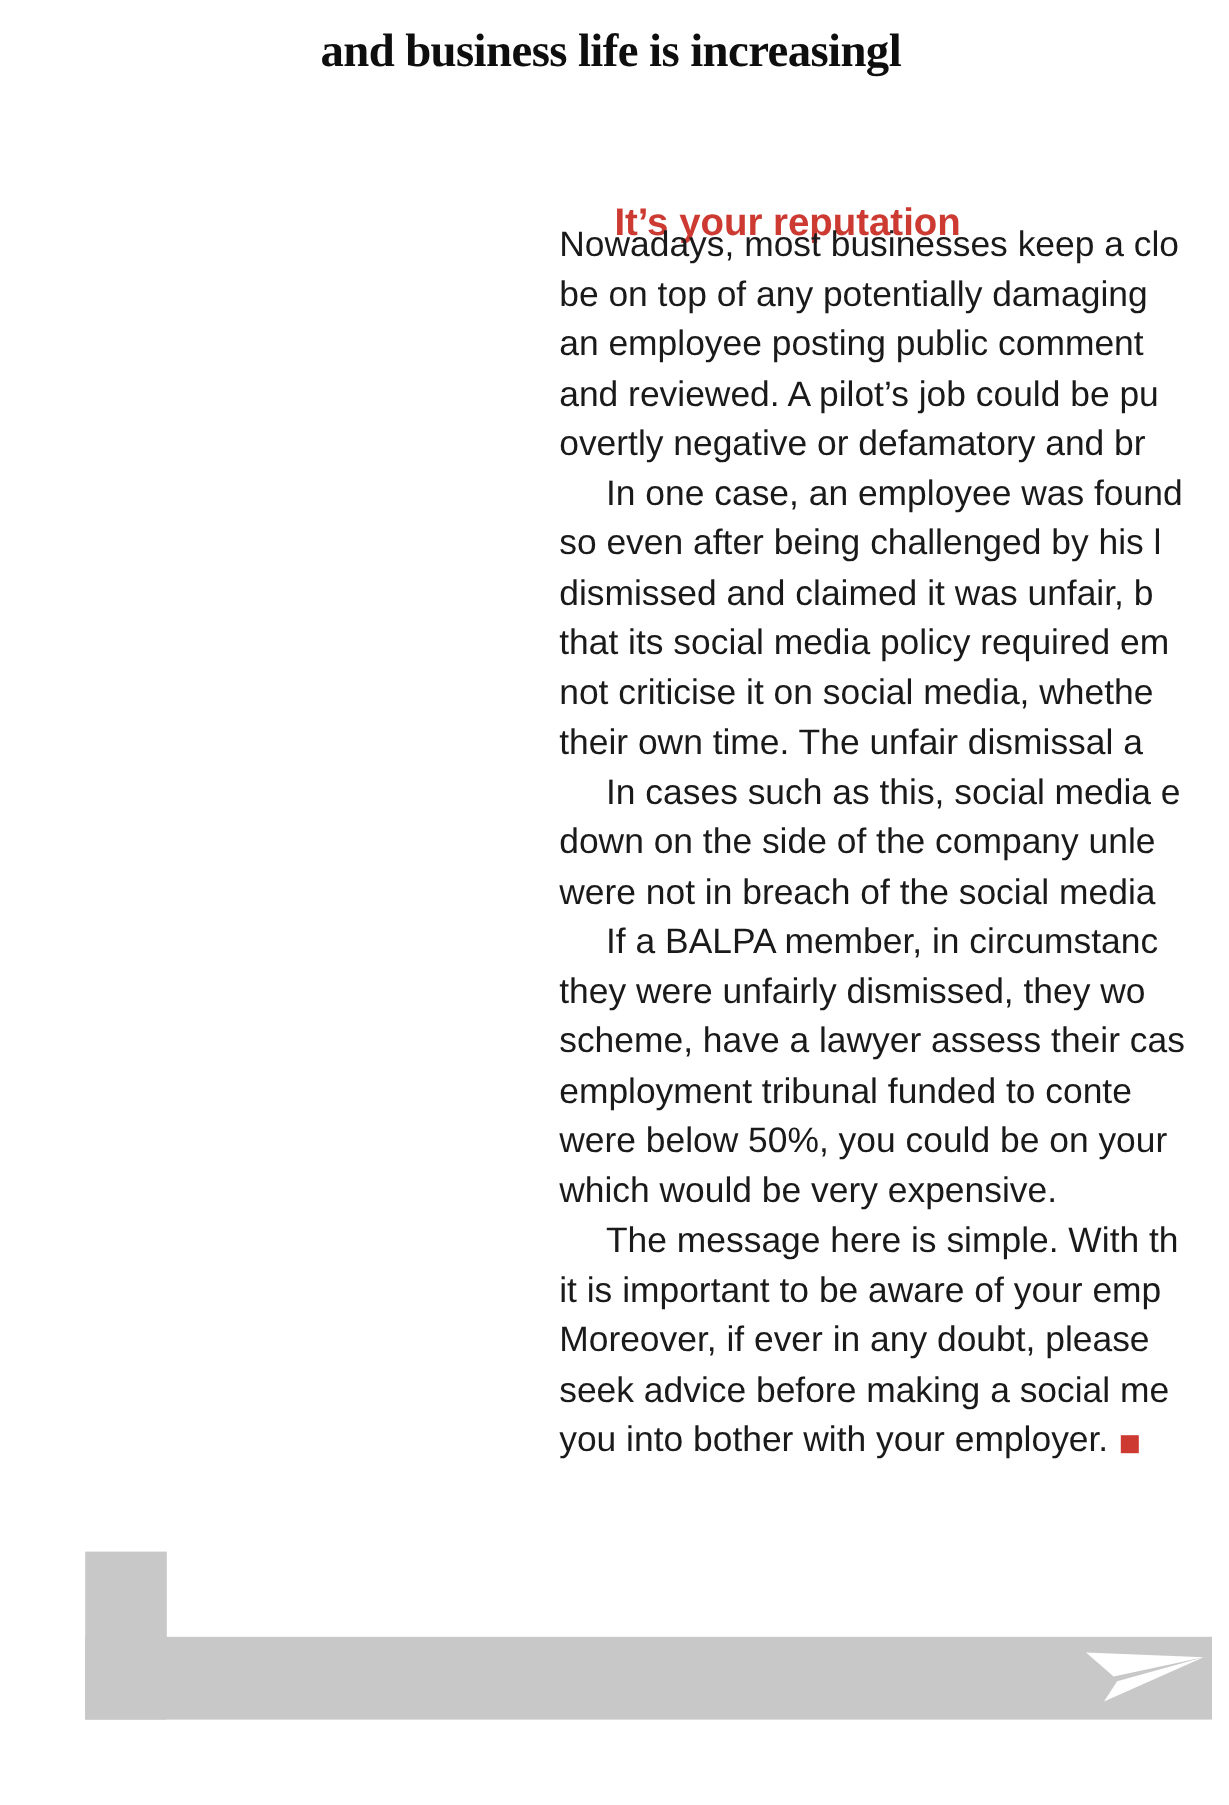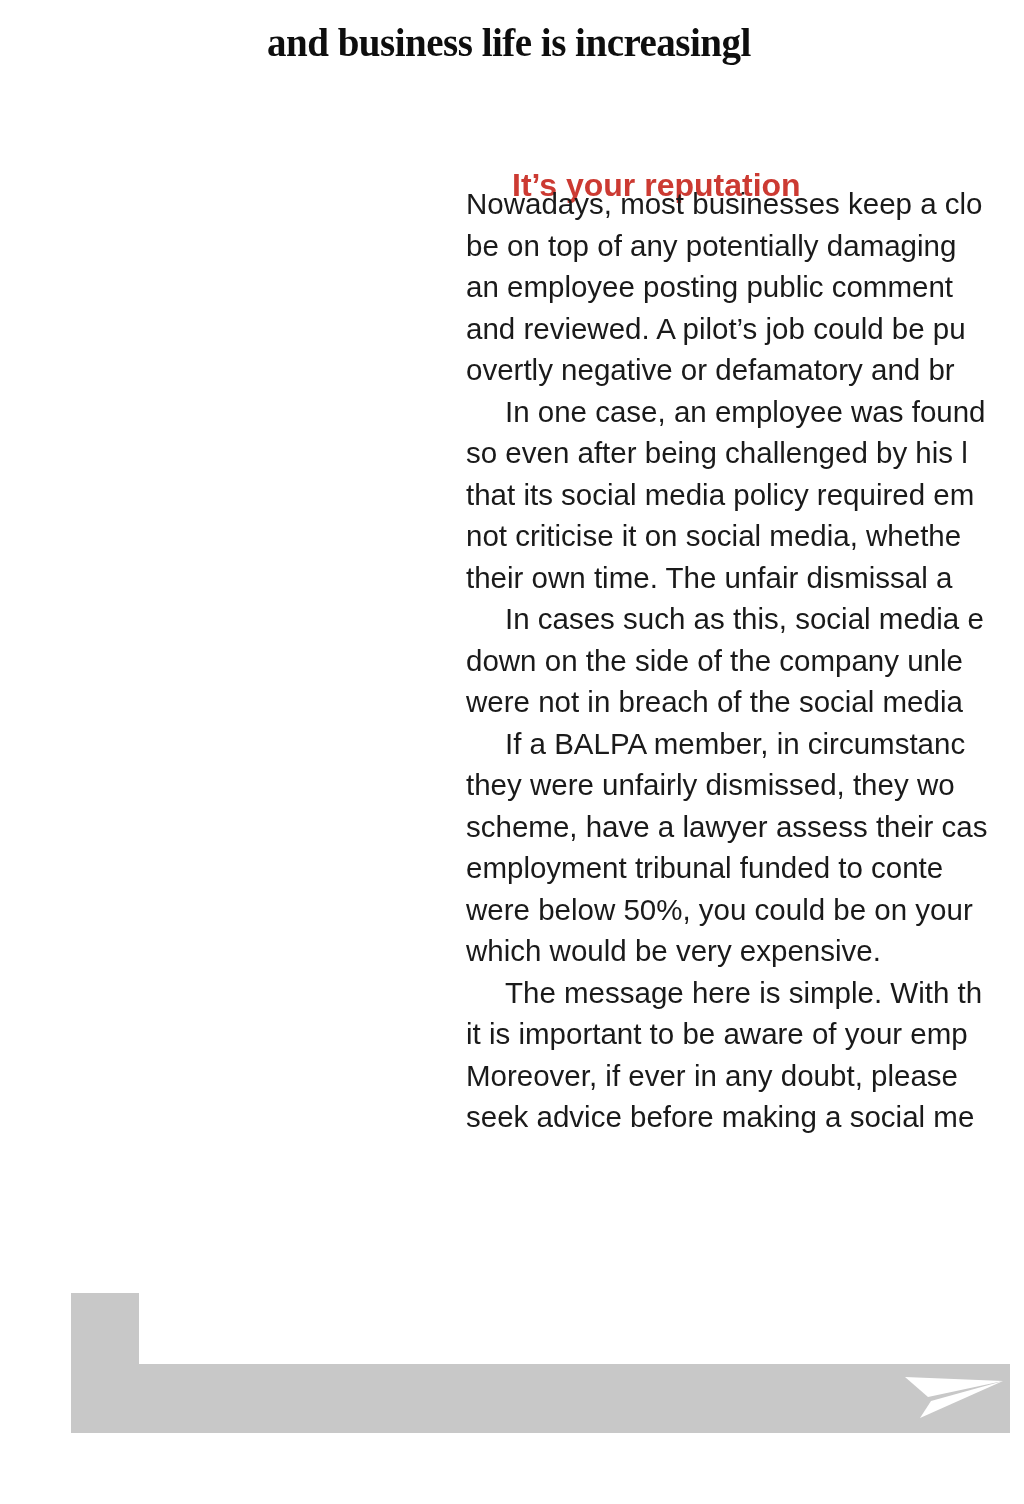--- a/index.html
+++ b/index.html
@@ -91,39 +91,43 @@
 <div class="article">
 
   <div class="line">Nowadays, most businesses keep a clo</div>
   <div class="line">be on top of any potentially damaging</div>
   <div class="line">an employee posting public comment</div>
   <div class="line">and reviewed. A pilot’s job could be pu</div>
   <div class="line">overtly negative or defamatory and br</div>
 
   <div class="line indent">In one case, an employee was found</div>
   <div class="line">so even after being challenged by his l</div>
+  <div class="line">dismissed and claimed it was unfair, b</div>
   <div class="line">that its social media policy required em</div>
   <div class="line">not criticise it on social media, whethe</div>
   <div class="line">their own time. The unfair dismissal a</div>
 
   <div class="line indent">In cases such as this, social media e</div>
   <div class="line">down on the side of the company unle</div>
   <div class="line">were not in breach of the social media</div>
 
   <div class="line indent">If a BALPA member, in circumstanc</div>
   <div class="line">they were unfairly dismissed, they wo</div>
   <div class="line">scheme, have a lawyer assess their cas</div>
   <div class="line">employment tribunal funded to conte</div>
   <div class="line">were below 50%, you could be on your</div>
   <div class="line">which would be very expensive.</div>
 
   <div class="line indent">The message here is simple. With th</div>
   <div class="line">it is important to be aware of your emp</div>
   <div class="line">Moreover, if ever in any doubt, please</div>
   <div class="line">seek advice before making a social me</div>
+  <div class="line">
+    <span>you into bother with your employer.</span><span class="end-mark"></span>
+  </div>
 </div>
 
 <div class="footer-bar-vert"></div>
 <div class="footer-band"></div>
 
 <svg class="plane" viewBox="0 0 108 50" xmlns="http://www.w3.org/2000/svg">
   <polygon points="7,7 105,11 30,27" fill="#ffffff"></polygon>
   <polygon points="33,31 105,11 22,48" fill="#ffffff"></polygon>
 </svg>
 

